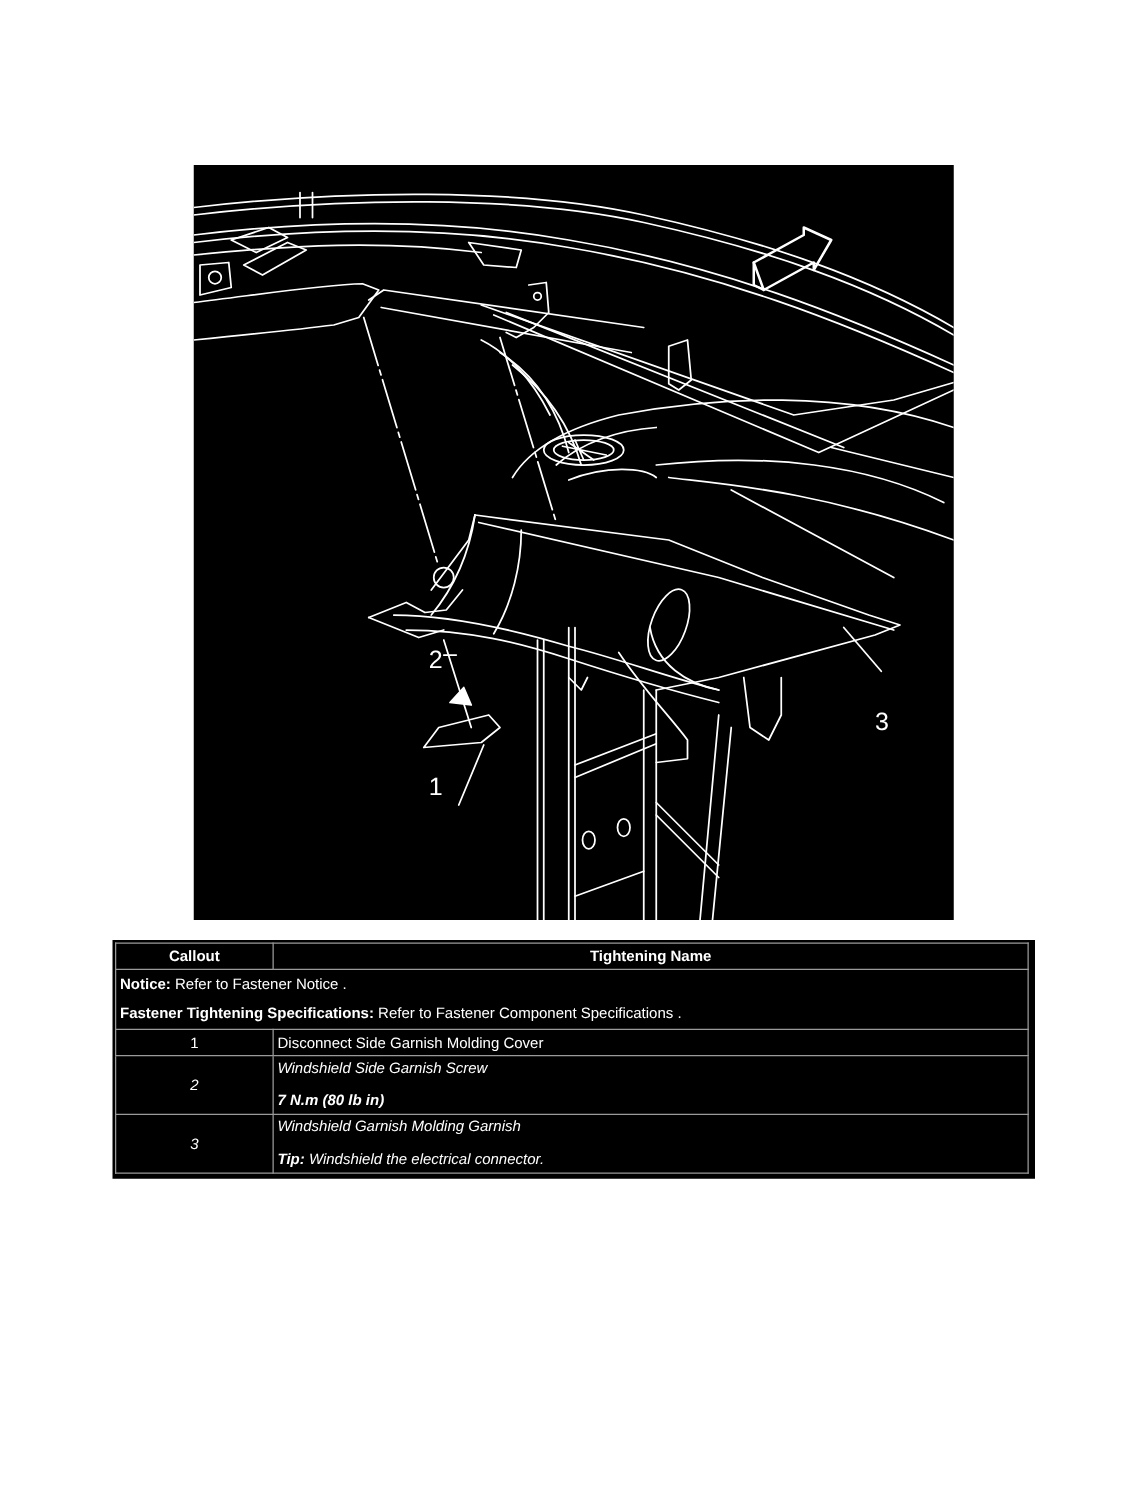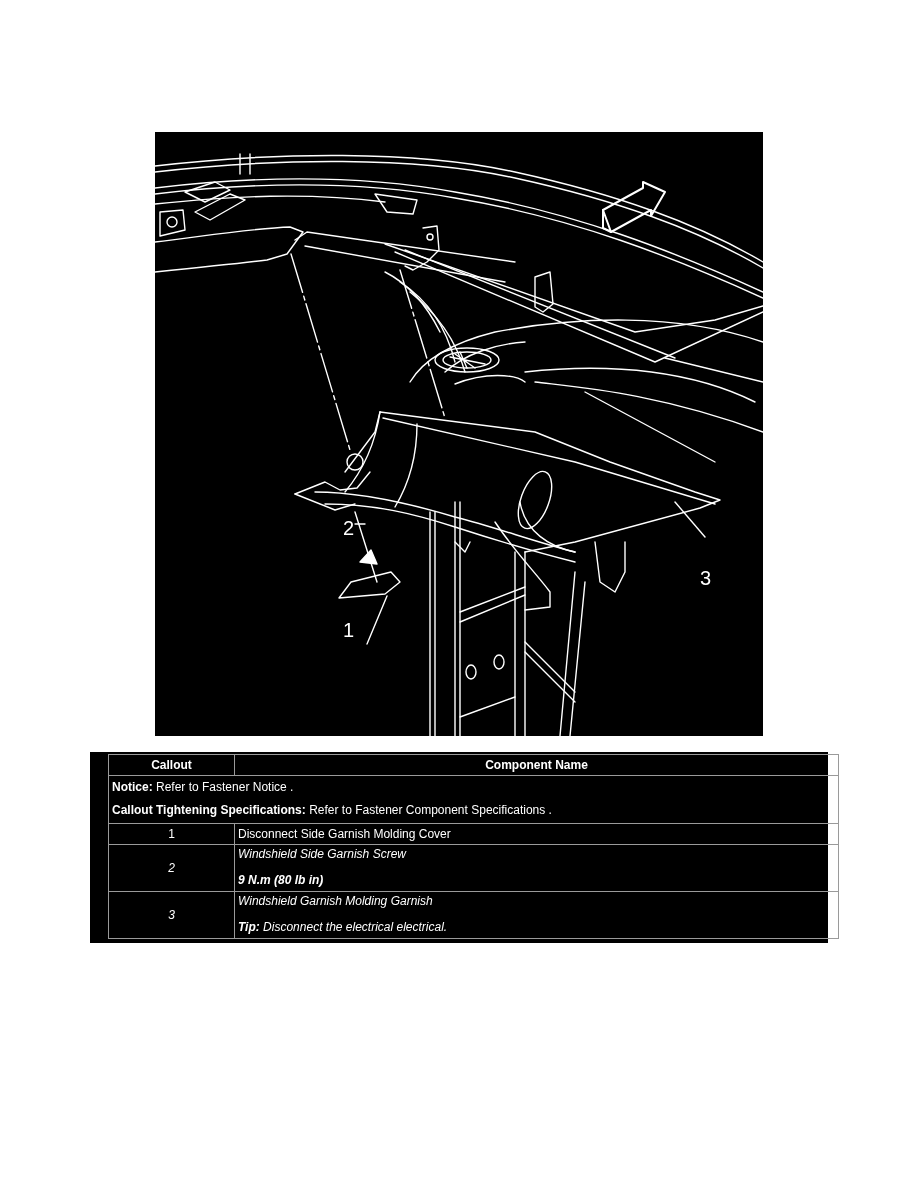--- a/index.html
+++ b/index.html
@@ -1,21 +1,21 @@
 <!DOCTYPE html>
 <html><head>
 <meta charset="utf-8">
 <style>
   html, body { margin: 0; padding: 0; background: #ffffff; }
   body { width: 918px; height: 1188px; position: relative; overflow: hidden; font-family: "Liberation Sans", sans-serif; }
   .figure { position: absolute; left: 155px; top: 132px; width: 608px; height: 604px; background: #000; overflow: hidden; }
   .figure svg { display: block; }
   .callout-label { position: absolute; color: #fff; font-family: "Liberation Sans", sans-serif; font-size: 20px; line-height: 20px; }
   .tbl-frame { position: absolute; left: 90px; top: 752px; width: 738px; height: 191px; background: #000; }
-  table.spec { position: absolute; left: 108px; top: 754px; width: 731px; border-collapse: collapse; color: #fff; font-size: 12px; font-family: "Liberation Sans", sans-serif; border: 1px solid #bdbdbd; }
+  table.spec { position: absolute; left: 92px; top: 754px; width: 731px; border-collapse: collapse; color: #fff; font-size: 12px; font-family: "Liberation Sans", sans-serif; border: 1px solid #bdbdbd; }
   table.spec td, table.spec th { border: 1px solid #9a9a9a; padding: 0 3px; vertical-align: middle; }
   table.spec th { height: 20px; font-weight: bold; text-align: center; }
   .c1 { width: 119px; text-align: center; }
   .notice-cell { padding: 2px 3px 3px 3px !important; line-height: 25px; }
   .notice-cell div { height: 23px; line-height: 18px; }
   .notice-cell div:last-child { height: 19px; line-height: 19px; }
   .row1 td { height: 20px; }
   .row2 td, .row3 td { height: 46px; font-style: italic; }
   .two-line div:first-child { height: 24px; line-height: 16px; }
   .two-line div:last-child { height: 20px; line-height: 20px; }
@@ -113,40 +113,40 @@
   <div class="callout-label" style="left:188px; top:488px;">1</div>
   <div class="callout-label" style="left:188px; top:386px;">2</div>
   <div class="callout-label" style="left:545px; top:436px;">3</div>
 </div>
 
 <div class="tbl-frame"></div>
 <table class="spec">
   <tbody>
       <tr>
     <th class="c1">Callout</th>
-    <th>Component Name</th>
+    <th>Tightening Name</th>
   </tr>
   <tr>
     <td colspan="2" class="notice-cell">
       <div><b>Notice:</b><span> Refer to Fastener Notice .</span></div>
-      <div><b>Callout Tightening Specifications:</b><span> Refer to Fastener Component Specifications .</span></div>
+      <div><b>Fastener Tightening Specifications:</b><span> Refer to Fastener Component Specifications .</span></div>
     </td>
   </tr>
   <tr class="row1">
     <td class="c1">1</td>
     <td>Disconnect Side Garnish Molding Cover</td>
   </tr>
   <tr class="row2">
     <td class="c1">2</td>
     <td class="two-line">
       <div>Windshield Side Garnish Screw</div>
-      <div><b>9 N.m (80 lb in)</b></div>
+      <div><b>7 N.m (80 lb in)</b></div>
     </td>
   </tr>
   <tr class="row3">
     <td class="c1">3</td>
     <td class="two-line">
       <div>Windshield Garnish Molding Garnish</div>
-      <div><b>Tip:</b><span> Disconnect the electrical electrical.</span></div>
+      <div><b>Tip:</b><span> Windshield the electrical connector.</span></div>
     </td>
   </tr>
 </tbody>
   </table>
 
 </body></html>

